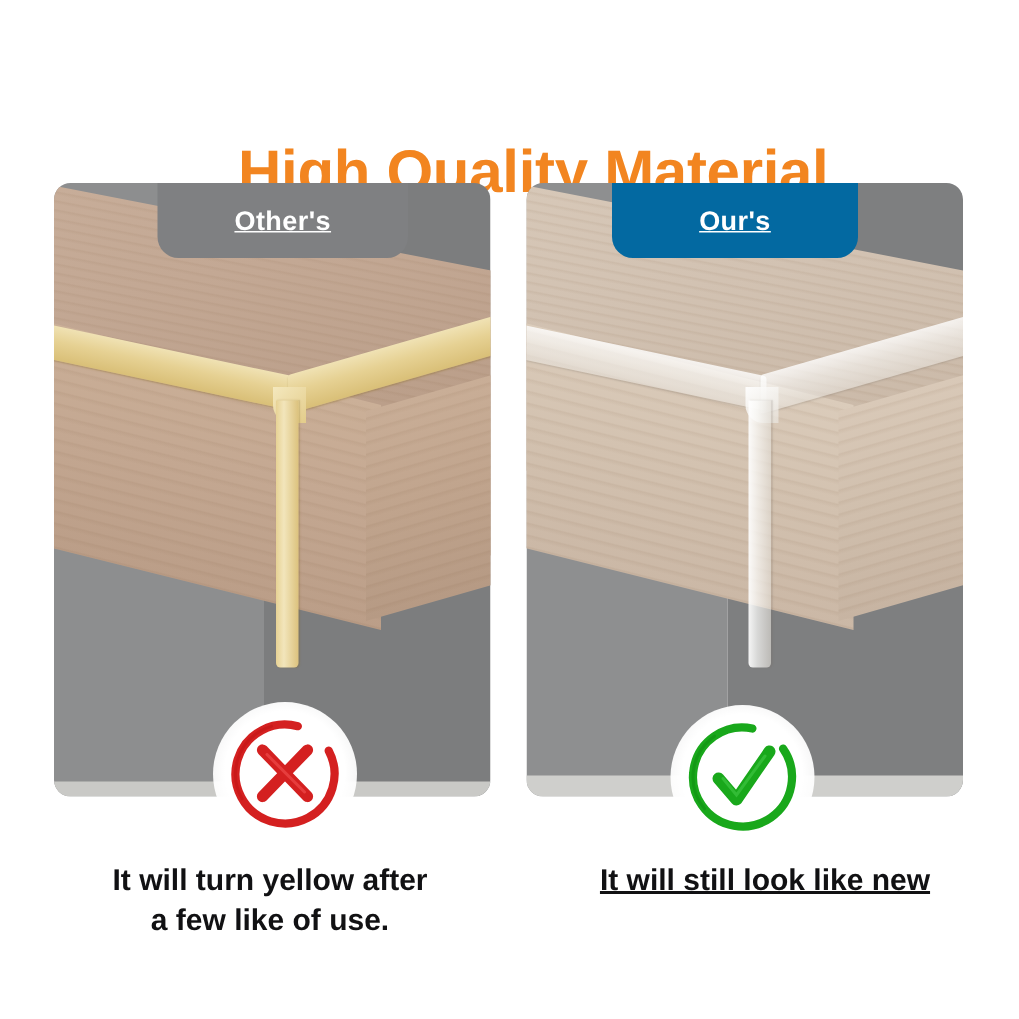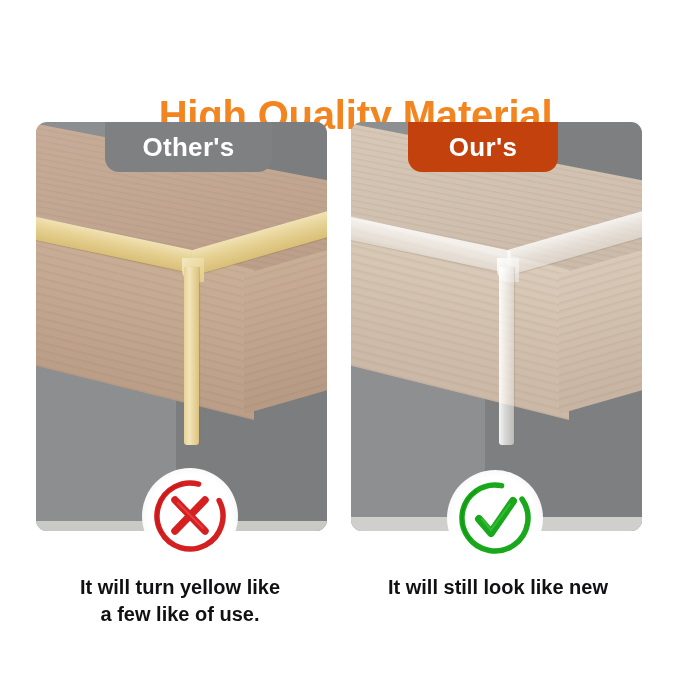--- a/index.html
+++ b/index.html
@@ -233,35 +233,36 @@
   
   .badge {
     position: absolute;
     top: 122px;
     height: 50px;
     border-radius: 0 0 14px 14px;
     display: flex;
     align-items: center;
     justify-content: center;
     color: #ffffff;
-    font-size: 26px;
+    font-size: 18px;
     font-weight: bold;
     letter-spacing: 0.3px;
     white-space: nowrap;
     z-index: 6;
+    text-decoration: underline;
   }
   .badge-other {
     left: 105px;
     width: 167px;
     background: #7f8082;
   }
   .badge-ours {
     left: 408px;
-    width: 150px;
-    background: #c2410c;
+    width: 164px;
+    background: #0369a1;
   }
 
   
   .mark {
     position: absolute;
     width: 96px;
     height: 96px;
     border-radius: 50%;
     z-index: 8;
     display: flex;
@@ -281,21 +282,21 @@
     position: absolute;
     width: 300px;
     text-align: center;
     font-size: 20px;
     font-weight: bold;
     color: #111113;
     line-height: 27px;
     top: 574px;
   }
   .caption-left  { left: 30px; }
-  .caption-right { left: 348px; }
+  .caption-right { left: 360px; text-decoration: underline; }
 </style>
 </head>
 <body>
 
 <div id="page">
 
   <div class="page-title">High Quality Material</div>
 
   <div class="panel panel-left">
     <div class="backdrop">
@@ -364,21 +365,21 @@
   <div class="mark mark-check">
     <svg width="84" height="84" viewBox="0 0 84 84" aria-hidden="true">
       <circle cx="42" cy="42" r="33" fill="none" stroke="#19A81B" stroke-width="5.5" stroke-linecap="round" stroke-dasharray="182 26" transform="rotate(-35 42 42)"></circle>
       <circle cx="42" cy="42" r="33" fill="none" stroke="#0E8A10" stroke-width="2" stroke-linecap="round" opacity="0.5" stroke-dasharray="55 155" transform="rotate(140 42 42)"></circle>
       <path d="M26 43 L38 57 L60 25" fill="none" stroke="#19A81B" stroke-width="8" stroke-linecap="round" stroke-linejoin="round"></path>
       <path d="M29 43 L38 54 L57 28" fill="none" stroke="#41C644" stroke-width="2" stroke-linecap="round" opacity="0.65"></path>
     </svg>
   </div>
 
   <div class="caption caption-left">
-    <span>It will turn yellow like</span>
+    <span>It will turn yellow after</span>
     <br>
     <span>a few like of use.</span>
   </div>
 
   <div class="caption caption-right">
     <span>It will still look like new</span>
     <br>
   </div>
 
 </div>

